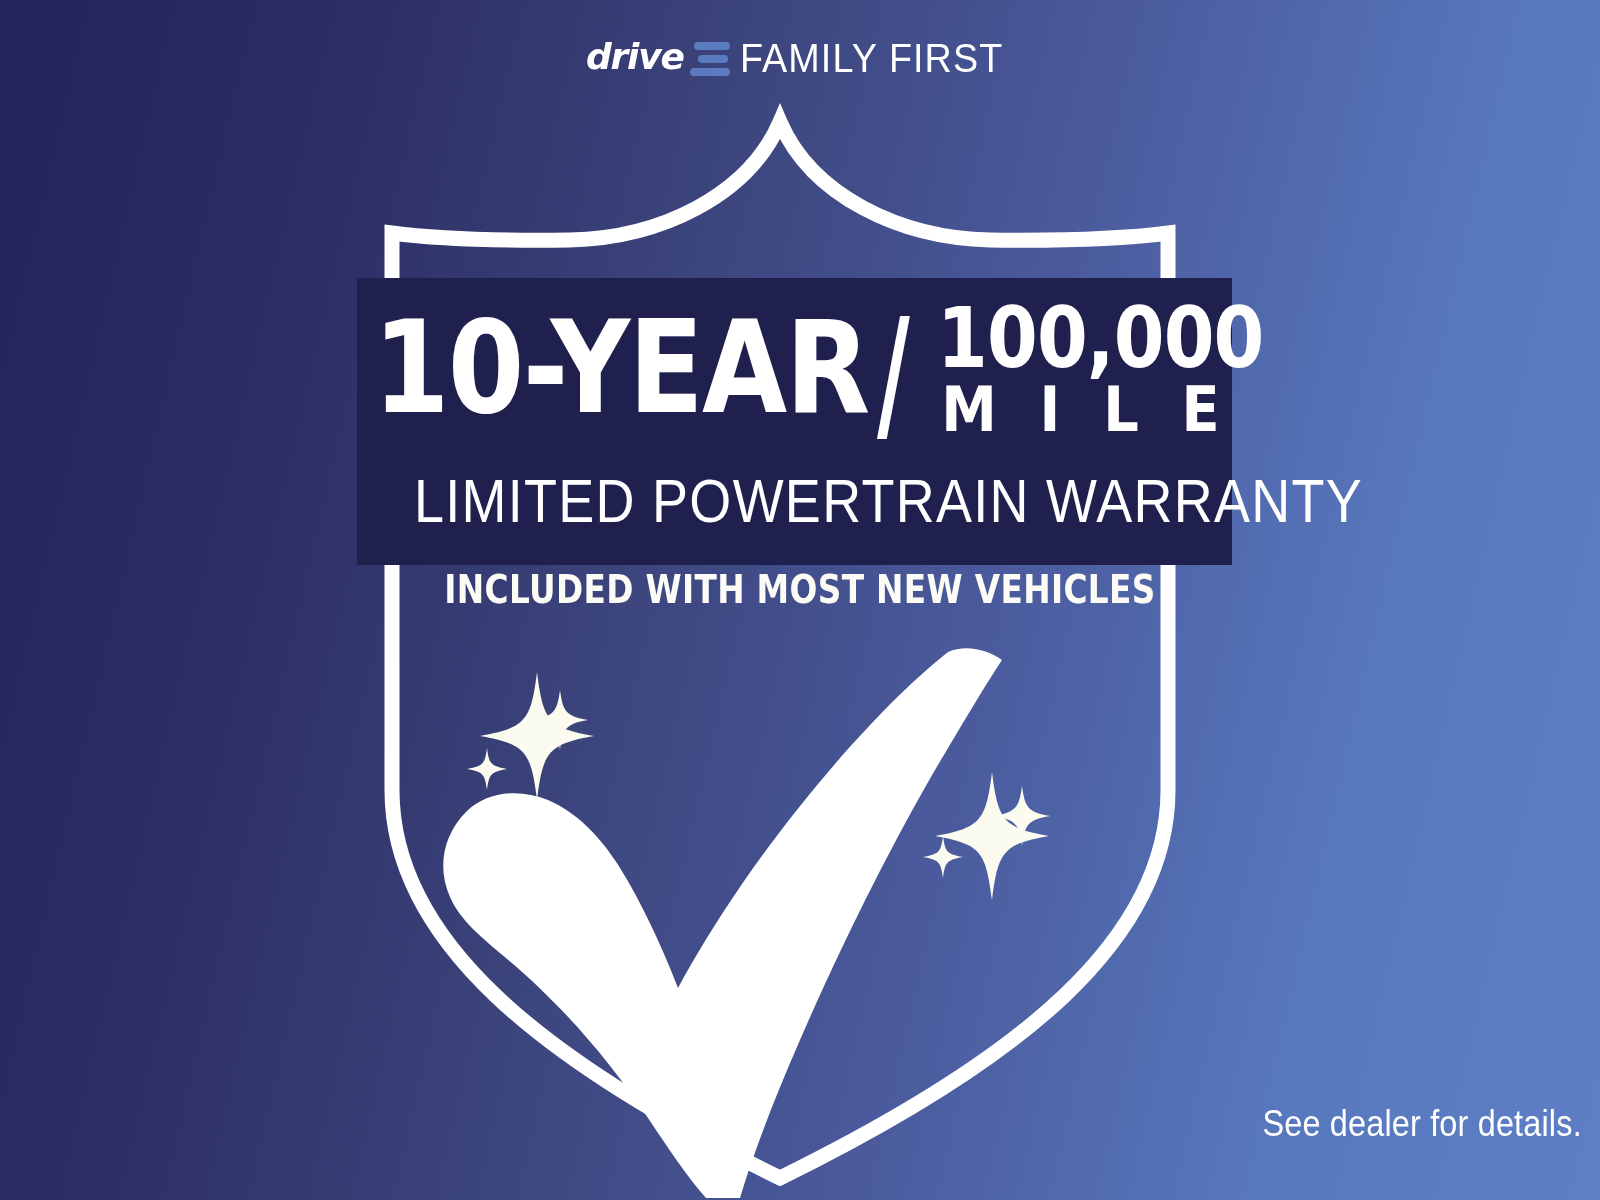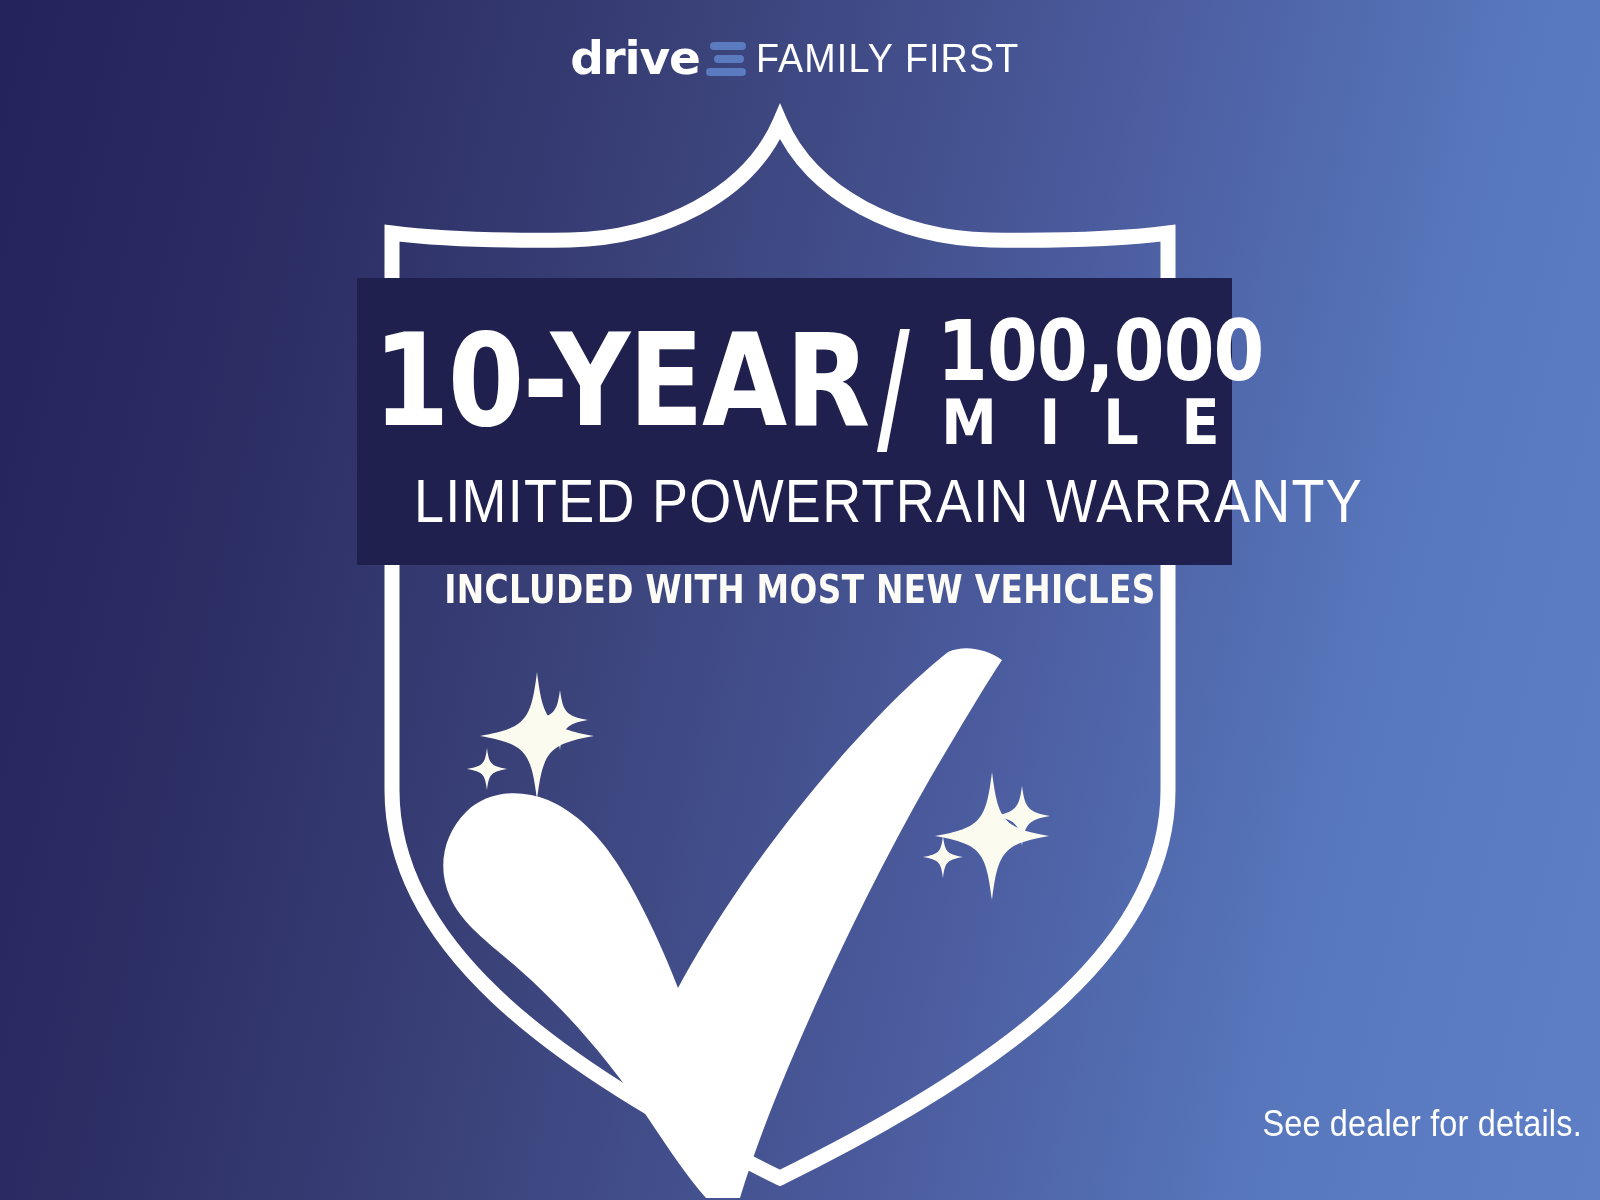--- a/index.html
+++ b/index.html
@@ -23,22 +23,23 @@
     top: 28px;
     width: 1600px;
     height: 60px;
     display: flex;
     align-items: center;
     justify-content: center;
     gap: 0;
   }
   #brand-word {
     font-family: "DejaVu Sans", sans-serif;
-    font-weight: bold;
-    font-size: 47px;
+    font-style: italic;
+    font-weight: bold;
+    font-size: 36px;
     color: #FFFFFF;
     letter-spacing: -1.2px;
     line-height: 1;
     transform: translateY(-1px);
     margin-left: 12px;
   }
   #brand-mark {
     display: flex;
     flex-direction: column;
     justify-content: center;
@@ -82,21 +83,21 @@
     top: 278px;
     width: 875px;
     height: 287px;
     background: #20204F;
   }
 
   
   #headline {
     position: absolute;
     left: 0;
-    top: 31px;
+    top: 18px;
     width: 875px;
     height: 162px;
   }
   #years {
     position: absolute;
     left: 16px;
     top: 8px;
     font-family: "DejaVu Sans", sans-serif;
     font-weight: bold;
     font-size: 128px;

